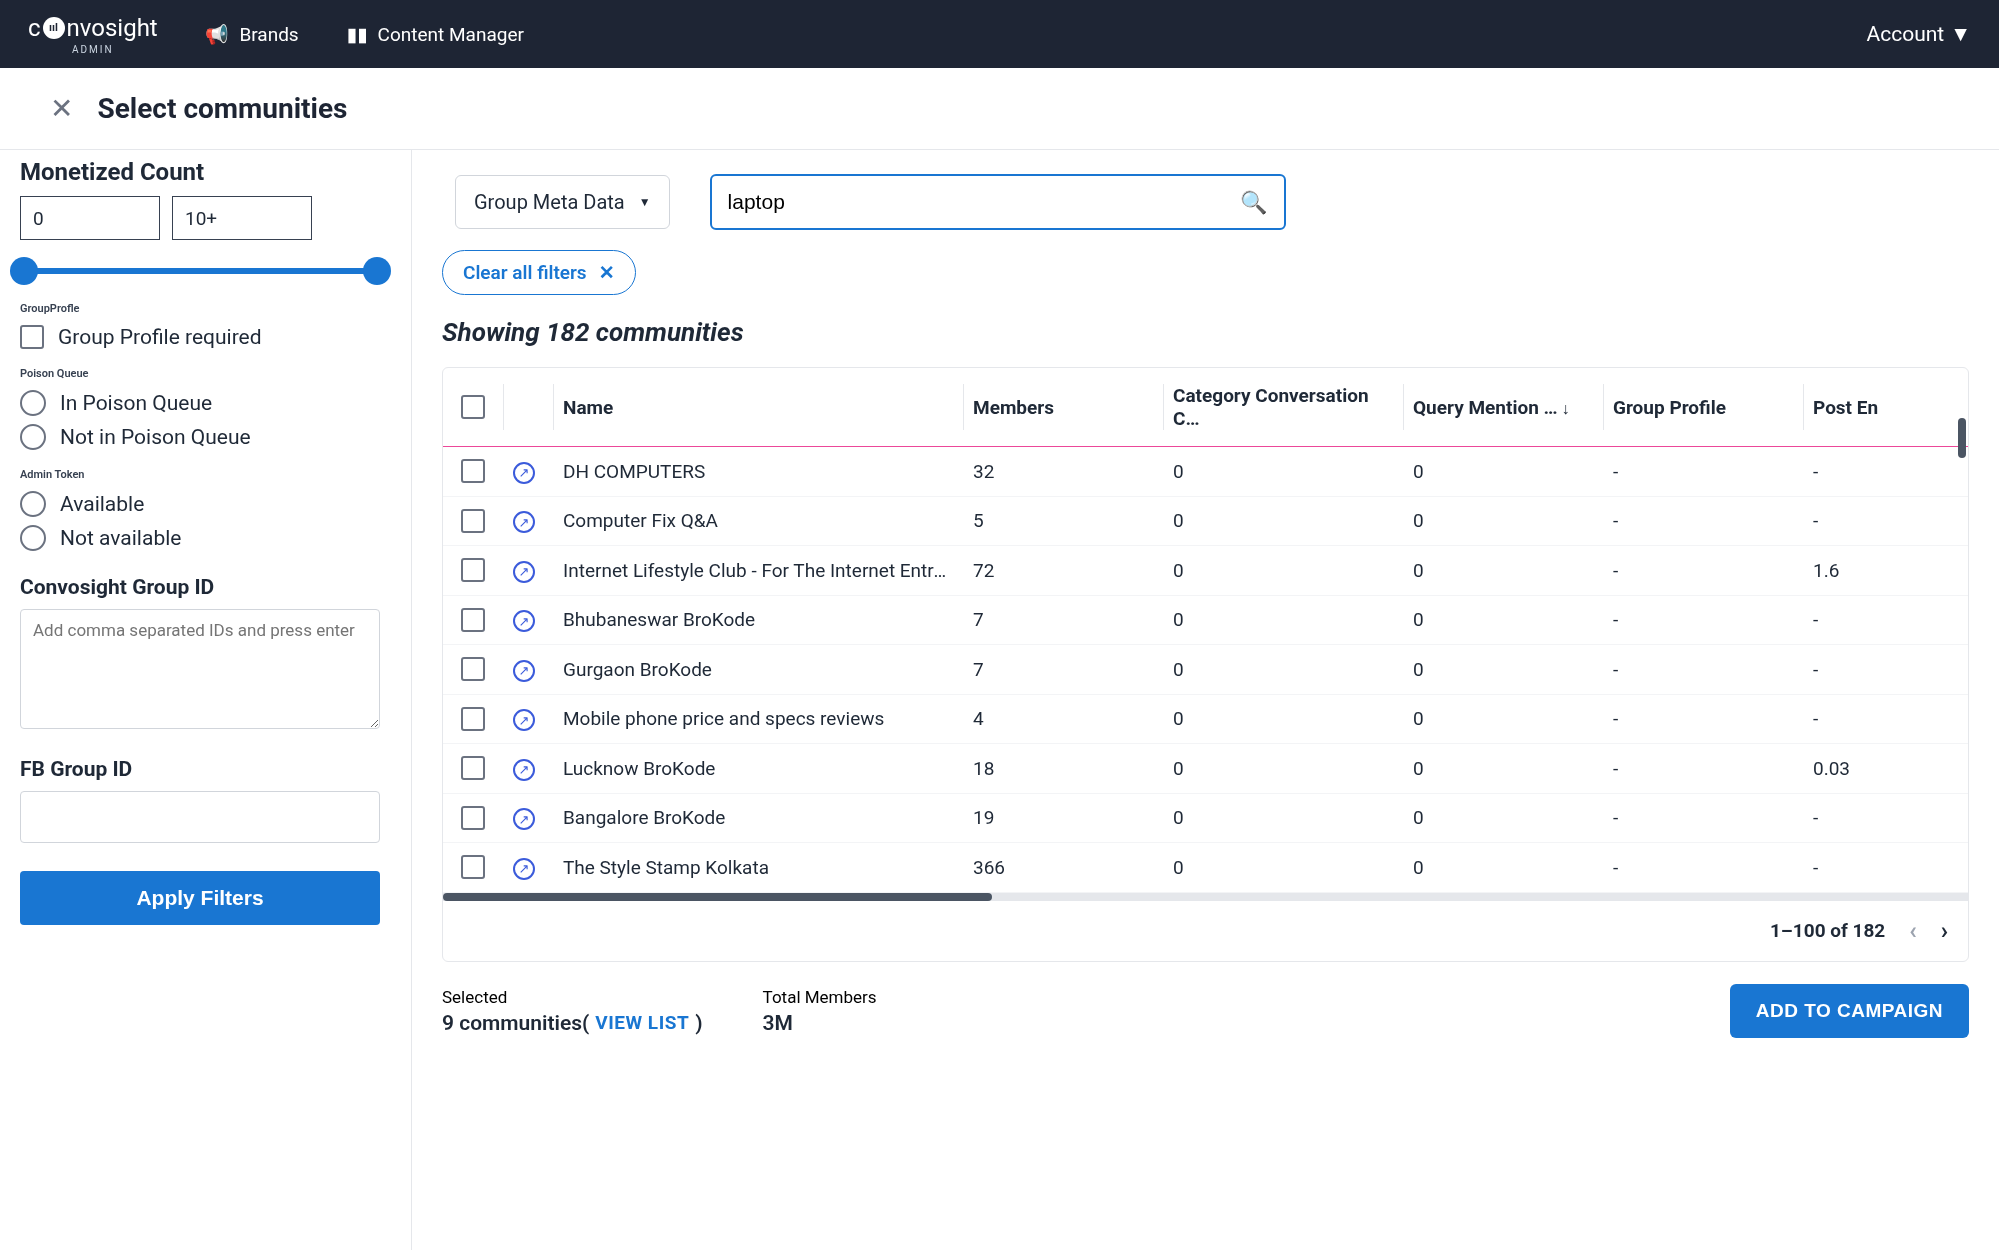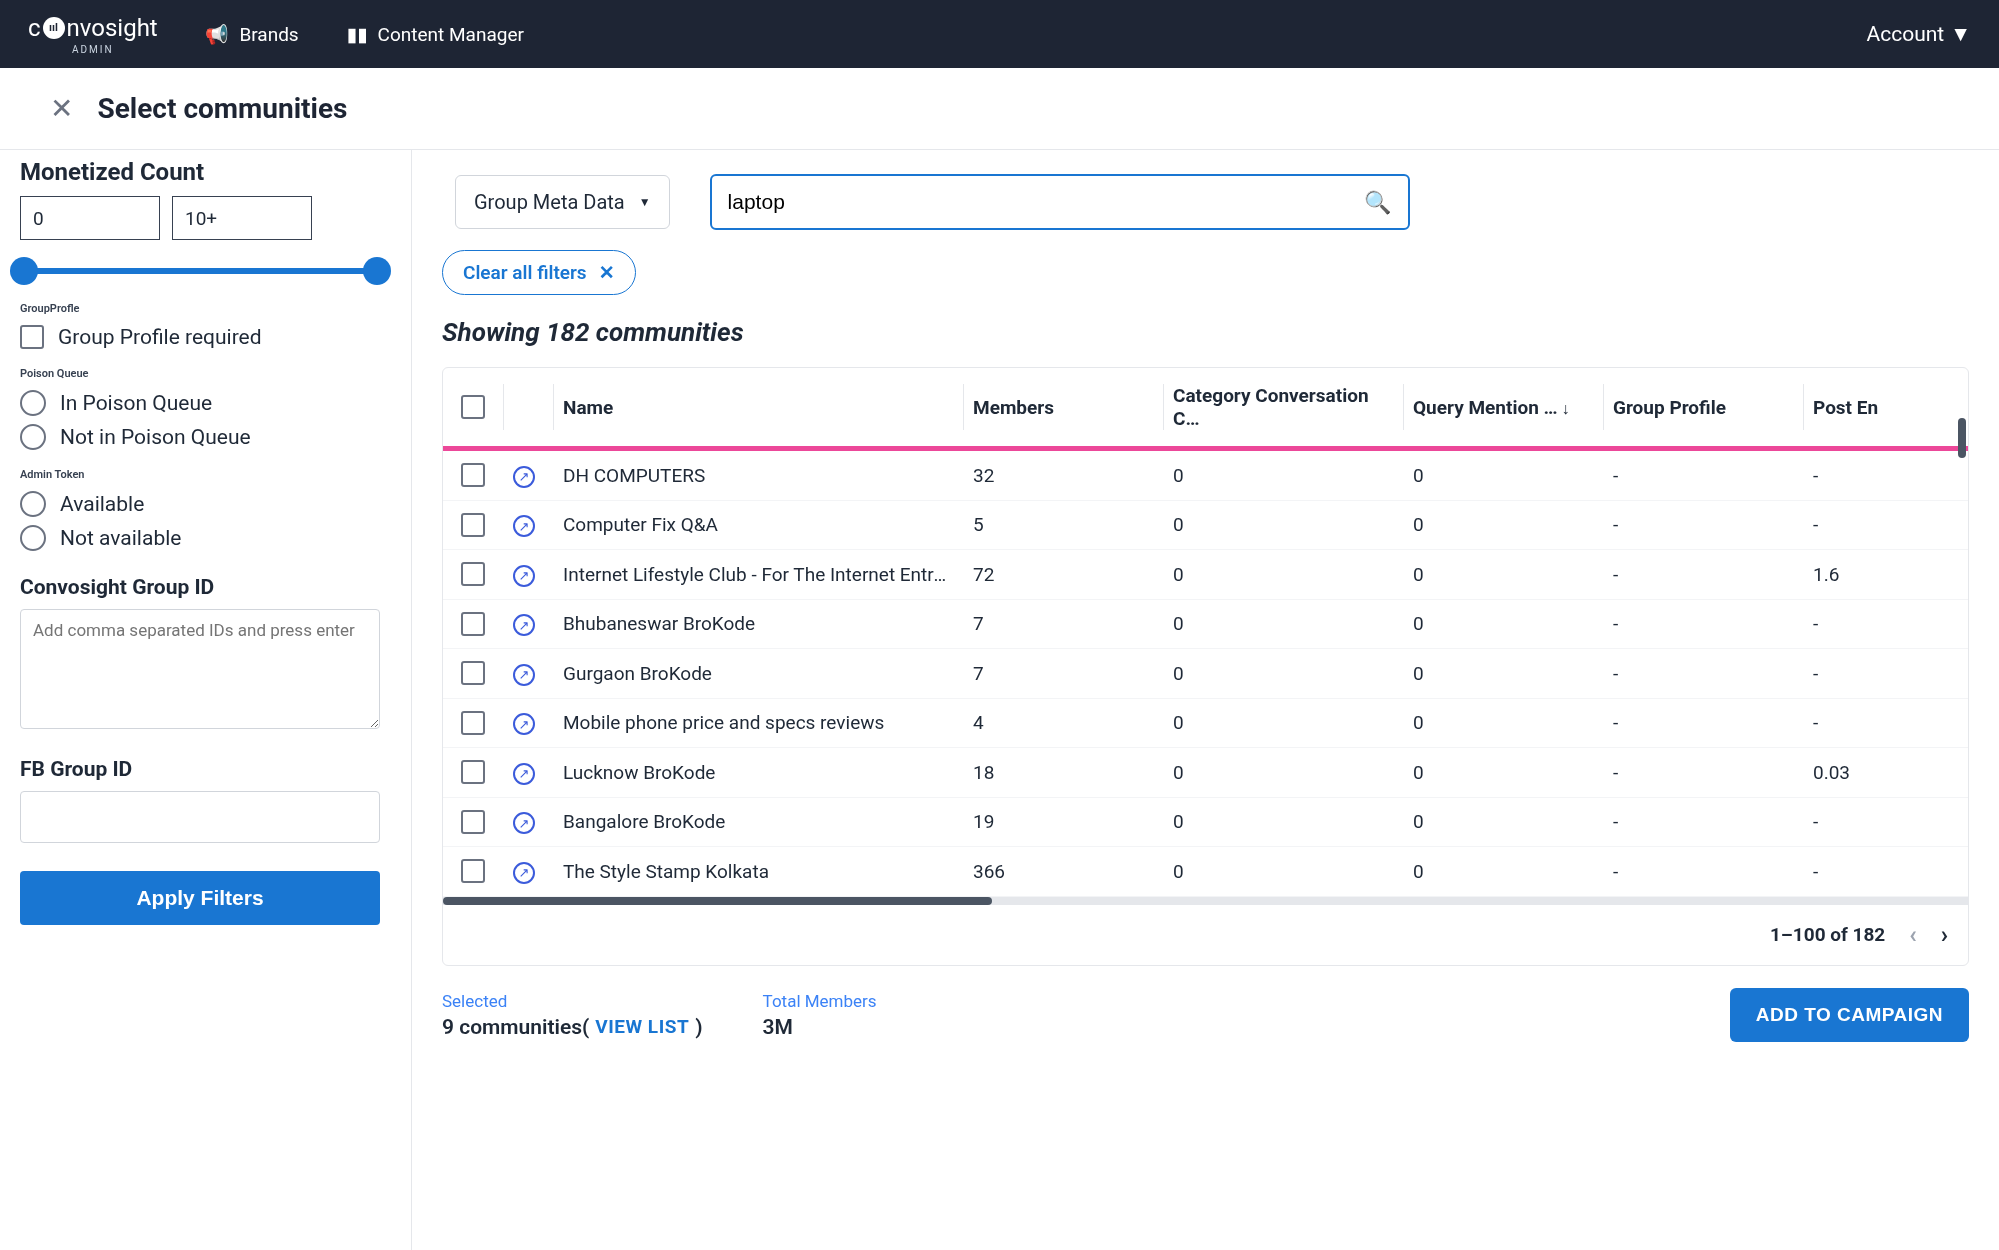--- a/index.html
+++ b/index.html
@@ -29,40 +29,40 @@
 .radio-circle { width: 26px; height: 26px; border: 2px solid #6b7280; border-radius: 50%; }
 .section-heading { font-size: 21px; font-weight: 700; margin-top: 24px; margin-bottom: 10px; }
 .textarea-input { width: 360px; height: 120px; border: 1px solid #d1d5db; border-radius: 4px; padding: 10px 12px; font-size: 17px; resize: vertical; color: #6b7280; font-family: inherit; }
 .text-input { width: 360px; height: 52px; border: 1px solid #d1d5db; border-radius: 4px; padding: 0 12px; }
 .apply-btn { width: 360px; height: 54px; background: #1976d2; color: #fff; border: none; border-radius: 4px; font-size: 21px; font-weight: 600; margin-top: 28px; cursor: pointer; }
 .sidebar::-webkit-scrollbar { width: 8px; }
 .sidebar::-webkit-scrollbar-thumb { background: #4b5563; border-radius: 4px; }
 .content { flex: 1; padding: 24px 30px; overflow-y: auto; overflow-x: hidden; }
 .content-top-row { display: flex; gap: 40px; align-items: center; padding-left: 13px; }
 .meta-dropdown { border: 1px solid #d1d5db; border-radius: 6px; padding: 14px 18px; font-size: 20px; display: flex; align-items: center; gap: 14px; cursor: pointer; }
-.search-box { width: 700px; height: 56px; border: 2px solid #1976d2; border-radius: 6px; display: flex; align-items: center; padding: 0 16px; }
+.search-box { width: 576px; height: 56px; border: 2px solid #1976d2; border-radius: 6px; display: flex; align-items: center; padding: 0 16px; }
 .search-input { flex: 1; border: none; outline: none; font-size: 21px; }
 .clear-filters { display: inline-flex; align-items: center; gap: 12px; border: 1px solid #1976d2; color: #1976d2; border-radius: 999px; padding: 10px 20px; font-size: 19px; font-weight: 600; margin-top: 20px; cursor: pointer; }
 .showing-text { font-size: 26px; font-weight: 700; margin-top: 22px; font-style: italic; }
 .table-wrap { border: 1px solid #e5e7eb; border-radius: 6px; margin-top: 20px; overflow: hidden; position: relative; }
 .table { width: 100%; border-collapse: collapse; }
-.table th { text-align: left; font-size: 19px; font-weight: 700; padding: 16px 10px; border-bottom: 5px solid #ec4899; position: relative; }
+.table th { text-align: left; font-size: 19px; font-weight: 700; padding: 16px 10px; border-bottom: 1px solid #ec4899; position: relative; }
 .table th::before { content: ""; position: absolute; left: 0; top: 16px; bottom: 16px; width: 1px; background: #e5e7eb; }
 .table th:first-child::before { display: none; }
 .table td { padding: 12px 10px; font-size: 19px; border-bottom: 1px solid #f3f4f6; }
 .link-icon { width: 22px; height: 22px; border: 2px solid #3b5bdb; border-radius: 50%; display: inline-flex; align-items: center; justify-content: center; color: #3b5bdb; font-size: 13px; }
 .arrow-down { font-size: 16px; margin-left: 4px; }
 .scroll-indicator { height: 8px; background: #e5e7eb; position: relative; }
 .scroll-thumb { position: absolute; left: 0; width: 36%; height: 100%; background: #4b5563; border-radius: 4px; }
 .pagination-row { display: flex; justify-content: flex-end; align-items: center; gap: 24px; padding: 16px 20px; font-size: 19px; font-weight: bold; }
 .page-arrow { font-size: 24px; color: #9ca3af; cursor: pointer; }
 .page-arrow.active { color: #1f2937; }
 .footer-row { display: flex; align-items: center; justify-content: space-between; margin-top: 22px; }
 .footer-left { display: flex; gap: 60px; }
-.footer-block .label { font-size: 17px; color: #3b82f6; }
+.footer-block .label { font-size: 17px; color: #000000; }
 .footer-block .value { font-size: 21px; font-weight: 600; margin-top: 4px; display: flex; align-items: center; gap: 6px; }
 .view-list { color: #1976d2; font-weight: 700; font-size: 19px; cursor: pointer; letter-spacing: 0.5px; }
 .add-campaign-btn { background: #1976d2; color: #fff; border: none; border-radius: 6px; padding: 16px 26px; font-size: 19px; font-weight: 700; letter-spacing: 0.5px; cursor: pointer; }
 .col-check { width: 60px; }
 .col-link { width: 50px; }
 .col-name { width: 400px; }
 .col-members { width: 200px; }
 .col-cat { width: 240px; }
 .col-query { width: 200px; }
 .col-profile { width: 200px; }

